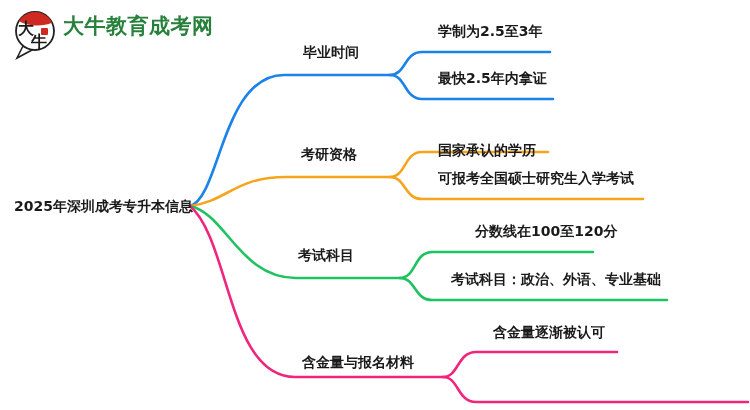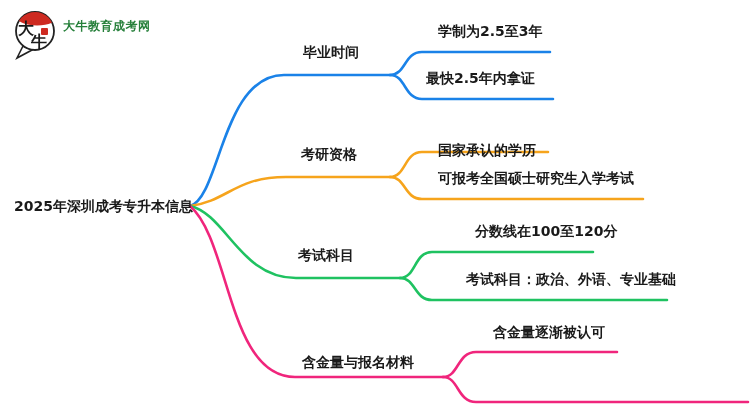--- a/index.html
+++ b/index.html
@@ -6,34 +6,34 @@
   body{font-family:"DejaVu Sans","Liberation Sans",sans-serif;}
   .stage{position:relative;width:750px;height:410px;background:#fff;overflow:hidden;}
   .connectors{position:absolute;left:0;top:0;width:750px;height:410px;}
   .node{position:absolute;white-space:nowrap;color:#1a1a1a;font-weight:600;
         font-size:14px;line-height:20px;letter-spacing:0px;}
   .root-node{font-weight:700;}
   
   #root  {left:14px;  top:196px;}
   #b0    {left:303px; top:42px;}
   #b0c0  {left:438px; top:21px;}
-  #b0c1  {left:426px; top:68px;}
+  #b0c1  {left:438px; top:68px;}
   #b1    {left:301px; top:144px;}
   #b1c0  {left:438px; top:121px;margin-top:19px;}
   #b1c1  {left:438px; top:168px;}
   #b2    {left:298px; top:245px;}
   #b2c0  {left:431px; top:221px;margin-left:44px;}
-  #b2c1  {left:466px; top:269px;}
+  #b2c1  {left:451px; top:269px;}
   #b3    {left:302px; top:352px;}
   #b3c0  {left:493px; top:322px;}
   #b3c1  {left:493px; top:371px;}
   
   .logo{position:absolute;left:12px;top:8px;display:flex;align-items:flex-start;}
   .logo-text{margin-left:5px;padding-top:9px;}
-  .logo-title{font-size:12px;font-weight:700;letter-spacing:0.5px;line-height:19px;}
+  .logo-title{font-size:21px;font-weight:700;letter-spacing:0.5px;line-height:19px;}
   .logo-domain{font-size:12.5px;font-weight:700;line-height:15px;letter-spacing:0.2px;}
 </style>
 </head>
 <body>
 
 <div class="stage">
 
   <svg class="connectors" viewBox="0 0 750 410" fill="none" stroke-linecap="round" stroke-linejoin="round">
 
     <path d="M 190 206 C 220 198 222 75 284 75 L 390 75" stroke-width="2.6" stroke="#1A82E8"></path>

